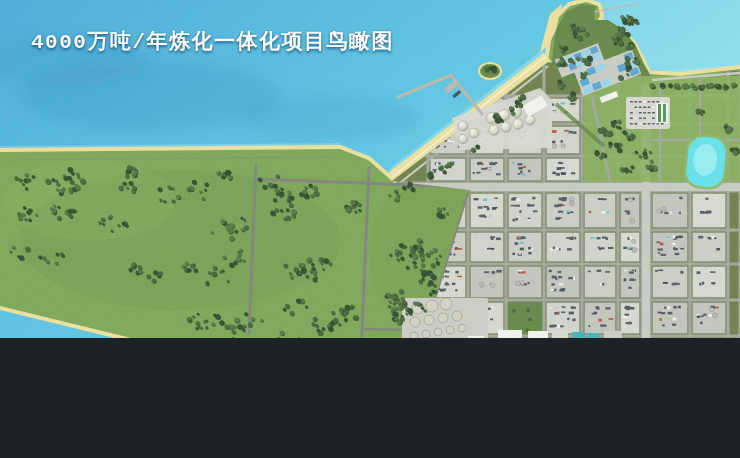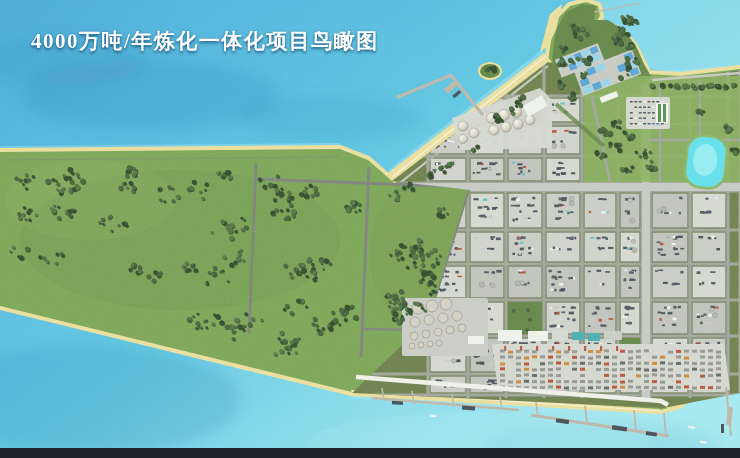--- a/index.html
+++ b/index.html
@@ -1,18 +1,18 @@
 <!DOCTYPE html>
 <html style="--water-deep: #3fa5d6; --water-mid: #54c2e0; --water-light: #9fe7ef; --water-shadow: #1a6ba0; --foam: #f6f3df; --sand: #e9dc96; --grass: #73a04b; --grass-light: #82ab55; --grass-dark: #597f3c; --tree-dark: #23401f; --tree-main: #3a5c30; --tree-alt: #486c39; --road: #9aa095; --road-light: #c2c6bb; --road-dark: #767b72; --verge: #64783f; --pad: #c6c9c0; --pad-light: #d2d5cb; --equip-dark: #454f56; --equip-navy: #37424c; --white-struct: #eef0ea; --teal-unit: #5fc0c6; --pond-blue: #4f9fd2; --pond-light: #8fd0e8; --lagoon: #58dde8; --lagoon-light: #a5f1f3; --tank: #d0cdbf; --tank-line: #93907f; --container-gray: #8d9189; --container-dark: #5d625c; --container-red: #b24a2f; --container-orange: #c9822f; --pier: #b7b2a2; --boat-dark: #3a434b; --white-road: #edefe7; --title-color: #ffffff;"><head>
 <meta charset="utf-8">
 <style>
   html,body{margin:0;padding:0;background:#1c2228;}
   .stage{
-    position:relative;width:740px;height:448px;overflow:hidden;
-    font-family:Liberation Serif, serif;
+    position:relative;width:740px;height:338px;overflow:hidden;
+    font-family:Liberation Mono, monospace;
   }
   .stage svg{display:block;position:absolute;left:0;top:0;}
   .title-overlay{
     position:absolute;left:31px;top:27px;
     font-size:21px;font-weight:bold;letter-spacing:1.5px;
     color:var(--title-color,#ffffff);
     text-shadow:0 2px 3px rgba(12,60,95,.65),0 0 2px rgba(25,80,120,.45);
     white-space:nowrap;user-select:none;
   }
 </style>

